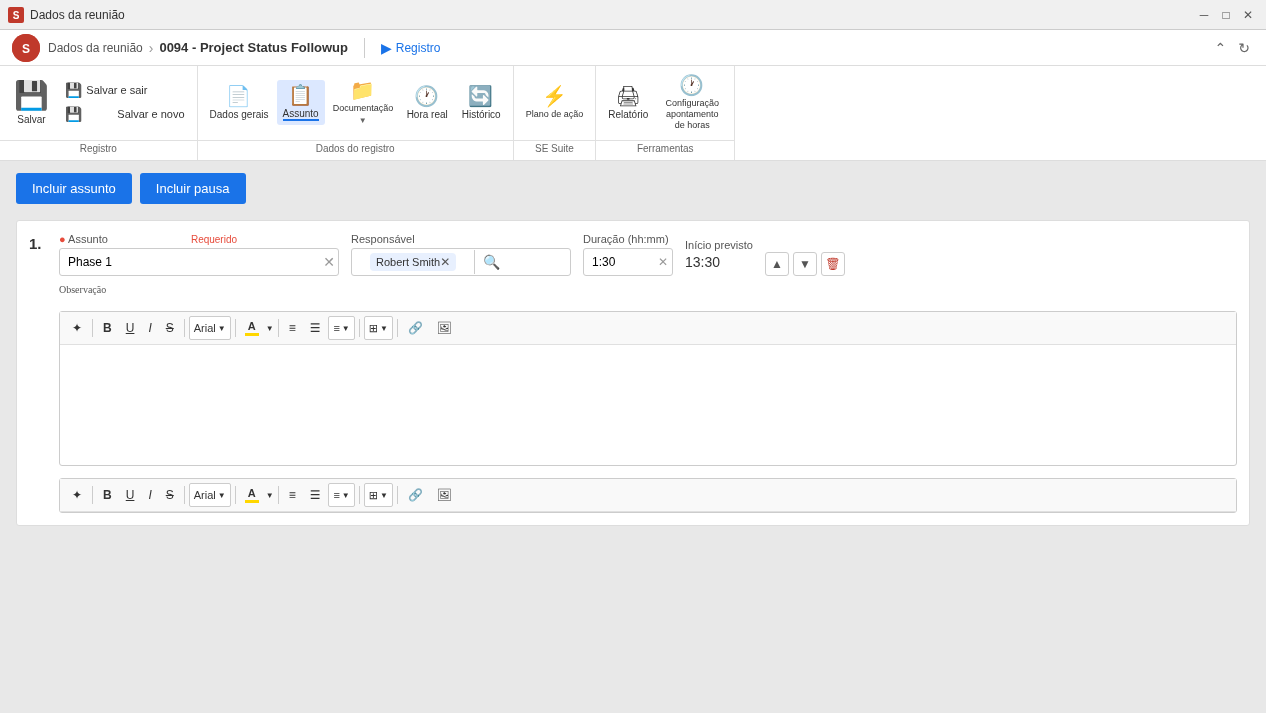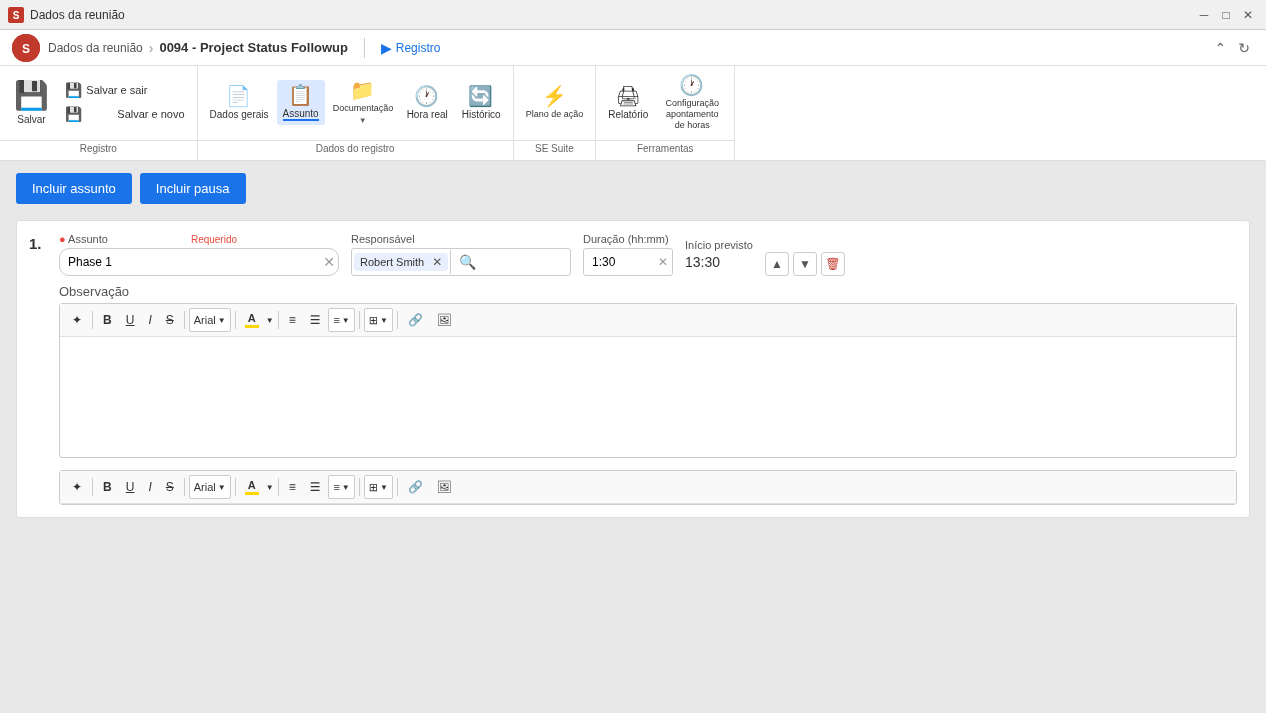--- a/index.html
+++ b/index.html
@@ -98,39 +98,39 @@
     }
     .field-input {
       border: 1px solid #ccc;
       border-radius: 3px;
       padding: 4px 8px;
       font-size: 12px;
       height: 28px;
       outline: none;
     }
     .field-with-clear { position: relative; display: flex; align-items: center; }
-    .field-with-clear input { padding-right: 22px; border-radius: 10px; }
+    .field-with-clear input { padding-right: 22px; }
     .clear-btn {
       position: absolute;
       right: 4px;
       cursor: pointer;
       color: #999;
       font-size: 14px;
       background: none;
       border: none;
     }
     .responsavel-tag {
       display: flex;
       align-items: center;
       background: #e8f0fe;
       border-radius: 4px;
       padding: 2px 6px;
-      margin: 2px;
+      margin: 18px;
       font-size: 11px;
-      gap: 8px;
+      gap: 0;
     }
     .responsavel-tag-x { cursor: pointer; color: #555; font-size: 12px; }
     .search-btn {
       border: none;
       background: none;
       cursor: pointer;
       padding: 4px 8px;
       color: #555;
       font-size: 14px;
       border-left: 1px solid #ccc;
@@ -166,23 +166,24 @@
       font-size: 12px;
       color: #555;
     }
     .delete-btn { color: #c0392b; }
 
     
     .obs-section {
       margin-top: 8px;
     }
     .obs-label {
-      font-size: 13px;
+      font-size: 10px;
       color: #555;
-      margin-bottom: 4px;
+      margin-bottom: 16px;
+      font-family: Liberation Serif, serif;
     }
     .editor-container {
       border: 1px solid #ccc;
       border-radius: 3px;
     }
     .editor-toolbar {
       display: flex;
       align-items: center;
       gap: 2px;
       padding: 4px 6px;

